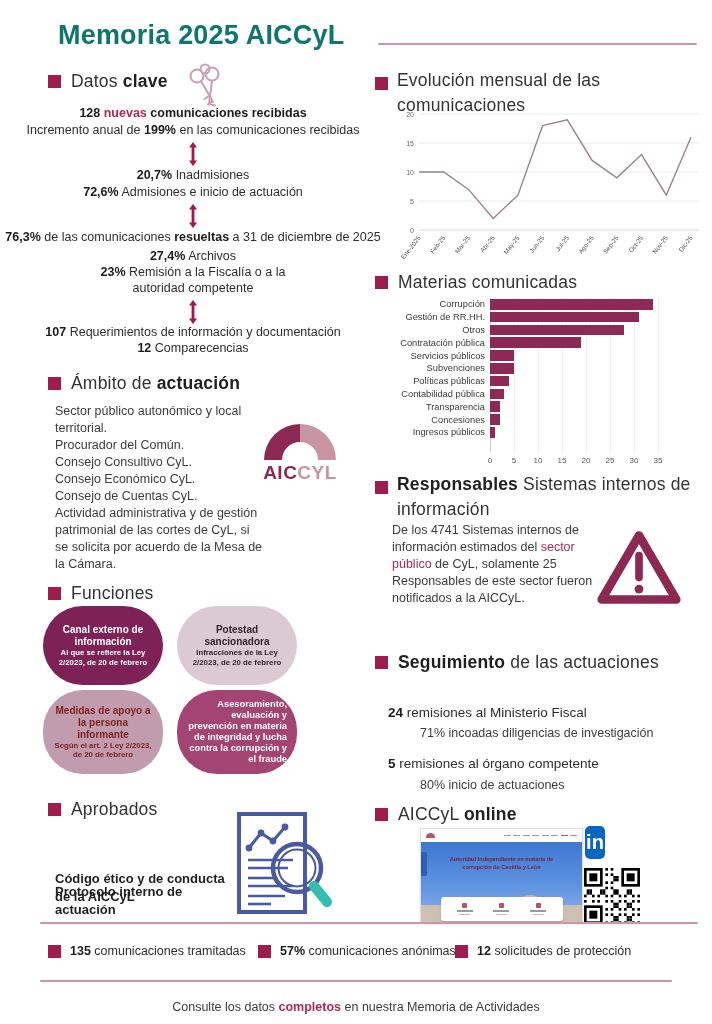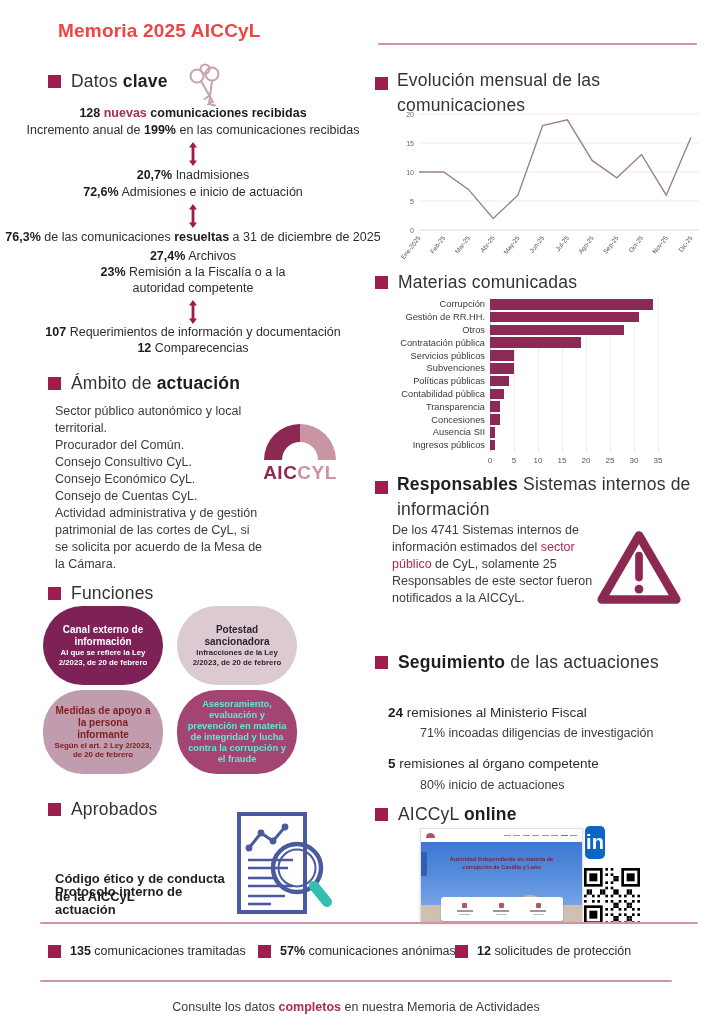--- a/index.html
+++ b/index.html
@@ -1,38 +1,38 @@
 <!DOCTYPE html>
 <html><head>
 <meta charset="utf-8">
 <style>
   html,body{margin:0;padding:0;background:#fff;}
   #page{position:relative;width:712px;height:1024px;background:#fff;overflow:hidden;
         font-family:"Liberation Sans",sans-serif;color:#2e2e2e;}
   .abs{position:absolute;}
   .rule{position:absolute;height:2px;background:#cf93ad;border-radius:1px;}
-  h1{margin:0;font-size:19px;font-weight:700;color:#ef4444;letter-spacing:.2px;}
+  h1{margin:0;font-size:27px;font-weight:700;color:#0f766e;letter-spacing:.2px;}
   .sec{position:absolute;display:flex;align-items:center;gap:10px;}
   .sq{width:13px;height:13px;background:#9e1d4e;flex:0 0 auto;display:inline-block;}
   .h{font-size:17.5px;color:#333;letter-spacing:.2px;white-space:nowrap;}
   .h b{color:#1f1f1f;}
   .sline{position:absolute;left:0;width:100%;text-align:center;font-size:12.5px;color:#2e2e2e;}
   .b{font-weight:700;color:#1c1c1c;}
   .accent{color:#ac2a5a;}
   .arrow{position:absolute;left:50%;transform:translateX(-50%);}
   .ambito-line{font-size:12.5px;line-height:17px;color:#3c3c3c;}
   .logo-txt{font-size:19px;font-weight:700;letter-spacing:.5px;text-align:center;}
   .bubble{position:absolute;border-radius:40px;display:flex;flex-direction:column;
           align-items:center;justify-content:center;text-align:center;padding:6px 10px;box-sizing:border-box;}
   .bubble .t{font-size:10px;font-weight:700;line-height:12px;}
   .bubble .s{font-size:7.8px;font-weight:700;line-height:9.5px;}
   .bub-dark{background:#7d2156;color:#fff;}
   .bub-light{background:#dccad3;color:#2f2330;}
   .bub-med{background:#c09cae;color:#7f1d1d;}
-  .bub-mid{background:#a34472;color:#5eead4;}
+  .bub-mid{background:#a34472;color:#ffffff;text-align:right;}
   .aprob-item{font-size:13px;font-weight:700;color:#1f1f1f;line-height:18px;}
   .para{font-size:12.5px;line-height:17px;color:#3c3c3c;}
   .seg-main{font-size:13.5px;color:#2e2e2e;}
   .seg-sub{font-size:12.5px;color:#3c3c3c;}
   .bstat{position:absolute;display:flex;align-items:center;gap:9px;font-size:12.5px;color:#2e2e2e;}
   .footer{position:absolute;left:0;width:100%;text-align:center;font-size:12.5px;color:#3c3c3c;}
   
   #bar-chart{position:absolute;left:390px;top:298px;width:292px;height:172px;}
   .bar-row{position:relative;height:12.8px;display:flex;align-items:center;z-index:1;}
   .bar-label{width:95px;text-align:right;font-size:9.3px;color:#3a3a3a;padding-right:5px;
@@ -257,24 +257,20 @@
           <div class="bar-label">Contabilidad pública</div>
           <div class="bar-fill" style="width:14.4px;background:#8c2a55;"></div>
         </div>
       <div class="bar-row">
           <div class="bar-label">Transparencia</div>
           <div class="bar-fill" style="width:9.6px;background:#8c2a55;"></div>
         </div>
       <div class="bar-row">
           <div class="bar-label">Concesiones</div>
           <div class="bar-fill" style="width:9.6px;background:#8c2a55;"></div>
-        </div>
-      <div class="bar-row">
-          <div class="bar-label">Ausencia SII</div>
-          <div class="bar-fill" style="width:4.8px;background:#8c2a55;"></div>
         </div>
       <div class="bar-row">
           <div class="bar-label">Ingresos públicos</div>
           <div class="bar-fill" style="width:4.8px;background:#8c2a55;"></div>
         </div>
       <span class="bar-tick" style="left:100px;top:157.60000000000002px;">0</span>
       <span class="bar-tick" style="left:124px;top:157.60000000000002px;">5</span>
       <span class="bar-tick" style="left:148px;top:157.60000000000002px;">10</span>
       <span class="bar-tick" style="left:172px;top:157.60000000000002px;">15</span>
       <span class="bar-tick" style="left:196px;top:157.60000000000002px;">20</span>

